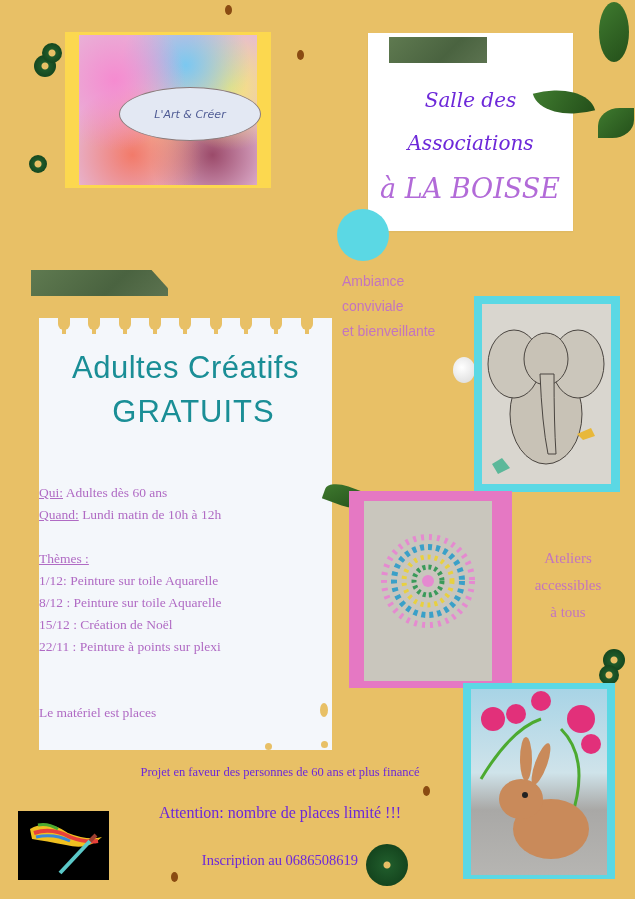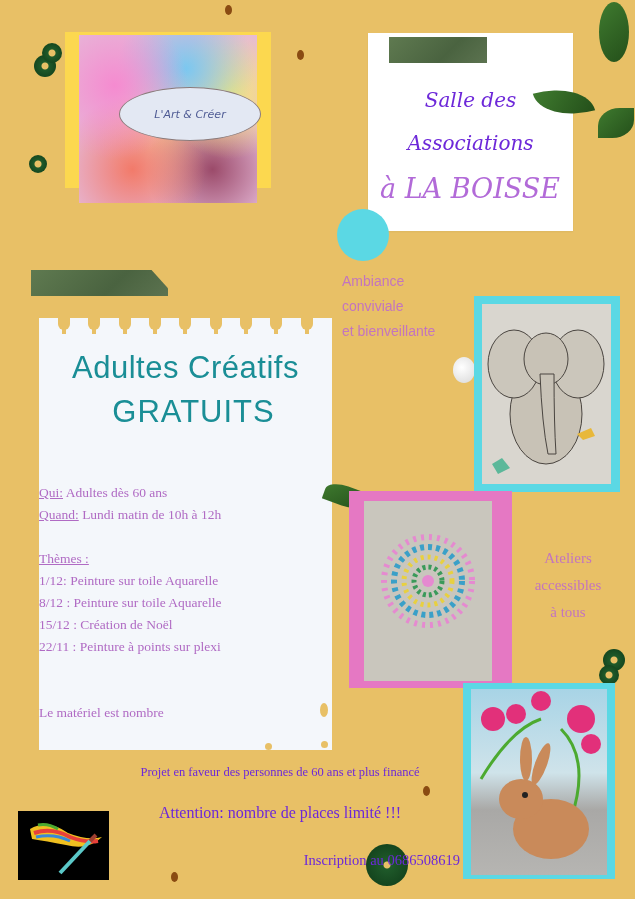--- a/index.html
+++ b/index.html
@@ -6,21 +6,21 @@
   body {
     width:635px; height:899px; position:relative; overflow:hidden;
     background:#e8c066;
     font-family:"DejaVu Serif", serif;
   }
   .abs { position:absolute; }
 
   
   .logo-frame { left:65px; top:32px; width:206px; height:156px; background:#fcd84f; }
   .logo-art {
-    position:absolute; left:14px; top:3px; width:178px; height:168px;
+    position:absolute; left:14px; top:3px; width:178px; height:150px;
     background:
       radial-gradient(circle at 20% 30%, #f58bd0 0, transparent 40%),
       radial-gradient(circle at 60% 20%, #7bc8f0 0, transparent 40%),
       radial-gradient(circle at 85% 35%, #f7e676 0, transparent 35%),
       radial-gradient(circle at 30% 80%, #f27a6a 0, transparent 40%),
       radial-gradient(circle at 75% 80%, #9b4a6a 0, transparent 35%),
       radial-gradient(circle at 50% 60%, #f5d9a8 0, transparent 50%),
       #e6b9d8;
   }
   .logo-oval {
@@ -82,21 +82,21 @@
   .bunny-frame { left:463px; top:683px; width:152px; height:196px; background:#5bd8e4; }
   .bunny-art { position:absolute; left:8px; top:6px; width:136px; height:186px;
     background:linear-gradient(#a8d4e6 0%, #cfe3ea 45%, #a9a8a6 65%, #b6b5b2 100%); }
 
   .accessibles { left:520px; top:545px; width:96px; text-align:center; color:#c375be; font-size:15px; line-height:27px;
     font-family:"Liberation Serif", serif; }
 
   .bottom-text { left:100px; width:360px; text-align:center; color:#6d28d9; font-family:"Liberation Serif", serif; }
   .projet { top:762px; font-size:12.5px; line-height:20px; }
   .attention { top:804px; font-size:16px; }
-  .inscription { top:852px; font-size:14.5px;text-align:right; }
+  .inscription { top:852px; font-size:14.5px; }
 
   .brush-logo { left:18px; top:811px; width:91px; height:69px; background:#000; }
 
   .sequin { position:absolute; border-radius:50%; background:radial-gradient(circle,#e8c066 0 3px,#1f5a2a 4px,#0f3a18 100%); }
   .leaf { position:absolute; background:linear-gradient(135deg,#3f7b2f,#244f1a); border-radius:0 100% 0 100%; }
   .seed { position:absolute; width:7px; height:10px; border-radius:50%; background:#8a4b12; }
   .pearl { left:453px; top:357px; width:22px; height:26px; border-radius:50%; background:radial-gradient(circle at 40% 40%,#fff,#d8d8d8); }
 </style>
 </head>
 <body>
@@ -153,21 +153,21 @@
   <div class="info">
     <div><span class="u">Qui:</span><span> Adultes dès 60 ans</span></div>
     <div><span class="u">Quand:</span><span> Lundi matin de 10h à 12h</span></div>
     <div class="gap"></div>
     <div class="u">Thèmes :</div>
     <div>1/12: Peinture sur toile Aquarelle</div>
     <div>8/12 : Peinture sur toile Aquarelle</div>
     <div>15/12 : Création de Noël</div>
     <div>22/11 : Peinture à points sur plexi</div>
     <div class="gap2"></div>
-    <div>Le matériel est nombre</div>
+    <div>Le matériel est places</div>
   </div>
   <div class="splat" style="right:4px;top:385px;width:8px;height:14px;"></div>
   <div class="splat" style="right:60px;bottom:0;width:7px;height:7px;"></div>
   <div class="splat" style="right:4px;bottom:2px;width:7px;height:7px;"></div>
 </div>
 <div class="leaf" style="left:324px;top:486px;width:42px;height:20px;transform:rotate(20deg);border-radius:50% 0 50% 0;"></div>
 
 <div class="abs pearl"></div>
 <div class="abs elephant-frame">
   <div class="elephant-art">

